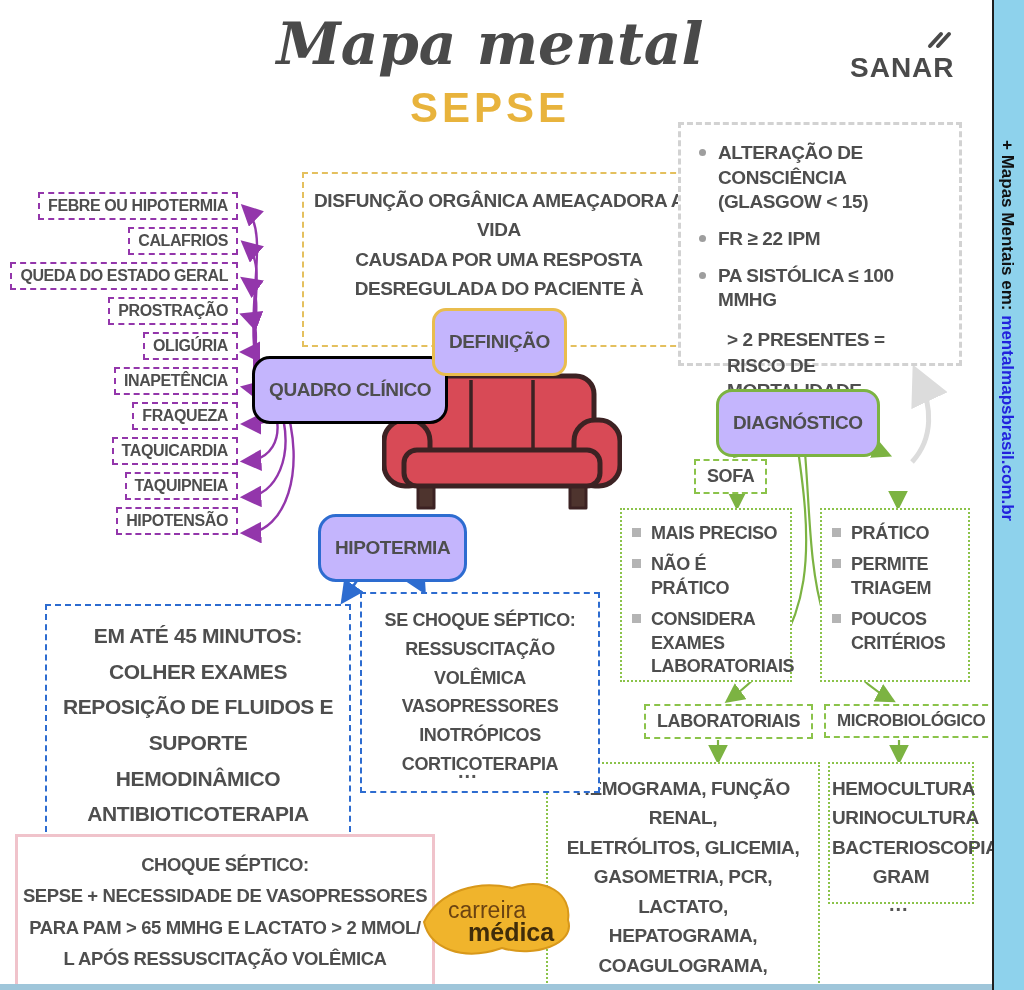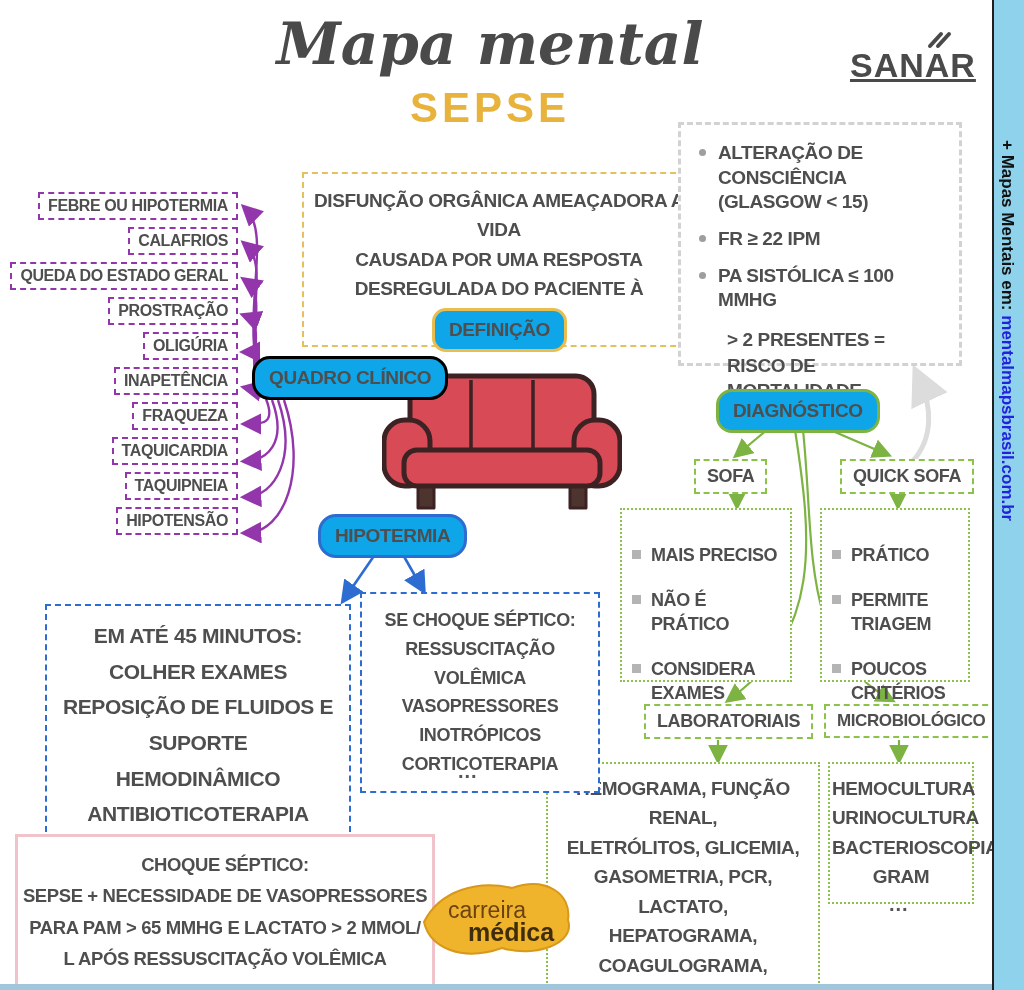--- a/index.html
+++ b/index.html
@@ -9,33 +9,33 @@
   .cond{font-family:"Liberation Sans",sans-serif;font-weight:bold;color:#4e4e4e;letter-spacing:-0.4px;}
   .pre{white-space:pre-line;}
 
   
   .title-main{position:absolute;left:230px;top:10px;width:520px;text-align:center;
     font-family:"DejaVu Serif",serif;font-style:italic;font-weight:bold;font-size:58px;color:#4a4a4a;}
   .title-sub{position:absolute;left:230px;top:84px;width:520px;text-align:center;
     font-size:42px;font-weight:bold;color:#e8b33c;letter-spacing:4px;}
 
   
-  .sanar{position:absolute;left:850px;top:46px;font-size:34px;font-weight:bold;color:#4a4a4a;letter-spacing:1px;text-decoration:underline;}
+  .sanar{position:absolute;left:850px;top:52px;font-size:28px;font-weight:bold;color:#4a4a4a;letter-spacing:1px;}
   .sanar-icon{position:absolute;left:926px;top:28px;}
 
   
   .sidebar{position:absolute;right:0;top:0;width:30px;height:990px;background:#8ed2ec;border-left:2px solid #1f1f1f;z-index:6;}
   .sidebar-text{position:absolute;top:140px;left:3px;writing-mode:vertical-rl;font-size:17px;font-weight:bold;color:#111;white-space:nowrap;}
   .sidebar-link{color:#2222dd;}
 
   
   .bottom-strip{position:absolute;left:0;bottom:0;width:1024px;height:6px;background:#9fc6da;z-index:5;}
 
   
-  .node{position:absolute;border-radius:18px;background:#0ea5e9;z-index:3;padding:8px 14px;font-size:19px;}
+  .node{position:absolute;border-radius:18px;background:#c4b5fd;z-index:3;padding:20px 14px;font-size:19px;}
   .node-purple{border:3px solid #000000;}
   .node-yellow{border:3px solid #e9bd4e;border-radius:14px;}
   .node-green{border:3px solid #7cb342;}
   .node-blue{border:3px solid #2d6cd0;}
 
   
   .symptoms{position:absolute;left:22px;top:192px;width:216px;display:flex;flex-direction:column;align-items:flex-end;gap:7px;z-index:3;}
   .symptom{border:2px dashed #9336ab;padding:3px 8px;font-size:16px;background:#fff;white-space:nowrap;}
 
   
@@ -50,21 +50,21 @@
   .dot{width:7px;height:7px;border-radius:50%;background:#9e9e9e;margin-top:8px;flex:0 0 auto;margin-left:6px;}
   .crit-note{margin-top:14px;margin-left:34px;font-size:19px;line-height:1.35;}
 
   
   .diag-label{left:716px;top:389px;border-radius:16px;}
   .dashed-green{position:absolute;border:2px dashed #8bc34a;background:#fff;padding:5px 11px;font-size:18px;z-index:3;white-space:nowrap;}
   .dotted-green{position:absolute;border:2px dotted #8bc34a;background:#fff;box-sizing:border-box;z-index:3;}
 
   .sofa-box{left:620px;top:508px;width:172px;height:174px;padding:12px 6px;}
   .qsofa-box{left:820px;top:508px;width:150px;height:174px;padding:12px 6px;}
-  .li-row{display:flex;gap:10px;font-size:18px;line-height:1.3;margin-bottom:8px;margin-top:22px;}
+  .li-row{display:flex;gap:10px;font-size:18px;line-height:1.3;margin-bottom:8px;}
   .sq{width:9px;height:9px;background:#b4b4b4;margin-top:6px;flex:0 0 auto;margin-left:4px;}
 
   .lab-box{left:546px;top:762px;width:274px;padding:10px 4px;text-align:center;font-size:19px;line-height:1.55;}
   .micro-box{left:828px;top:762px;width:146px;padding:10px 2px;text-align:center;font-size:19px;line-height:1.55;}
 
   .ellipsis{position:absolute;font-size:20px;font-weight:bold;color:#555;z-index:3;letter-spacing:1px;}
 
   
   .trat-label{left:318px;top:514px;}
   .dashed-blue{position:absolute;border:2px dashed #2d6cd0;background:#fff;box-sizing:border-box;z-index:3;text-align:center;}
@@ -190,21 +190,20 @@
     <div class="crit-row">
       <span class="dot"></span>
       <span class="cond pre">PA SISTÓLICA ≤ 100 MMHG</span>
     </div>
     <div class="crit-note cond pre">&gt; 2 PRESENTES = RISCO DE
 MORTALIDADE AUMENTADO</div>
   </div>
 
   <div class="node node-green cond diag-label">DIAGNÓSTICO</div>
   <div class="dashed-green cond" style="left:694px;top:459px;">SOFA</div>
-  <div class="dashed-green cond" style="left:840px;top:459px;">QUICK SOFA</div>
 
   <div class="dotted-green sofa-box">
     <div class="li-row">
         <span class="sq"></span>
         <span class="cond">MAIS PRECISO</span>
       </div>
     <div class="li-row">
         <span class="sq"></span>
         <span class="cond">NÃO É PRÁTICO</span>
       </div>

